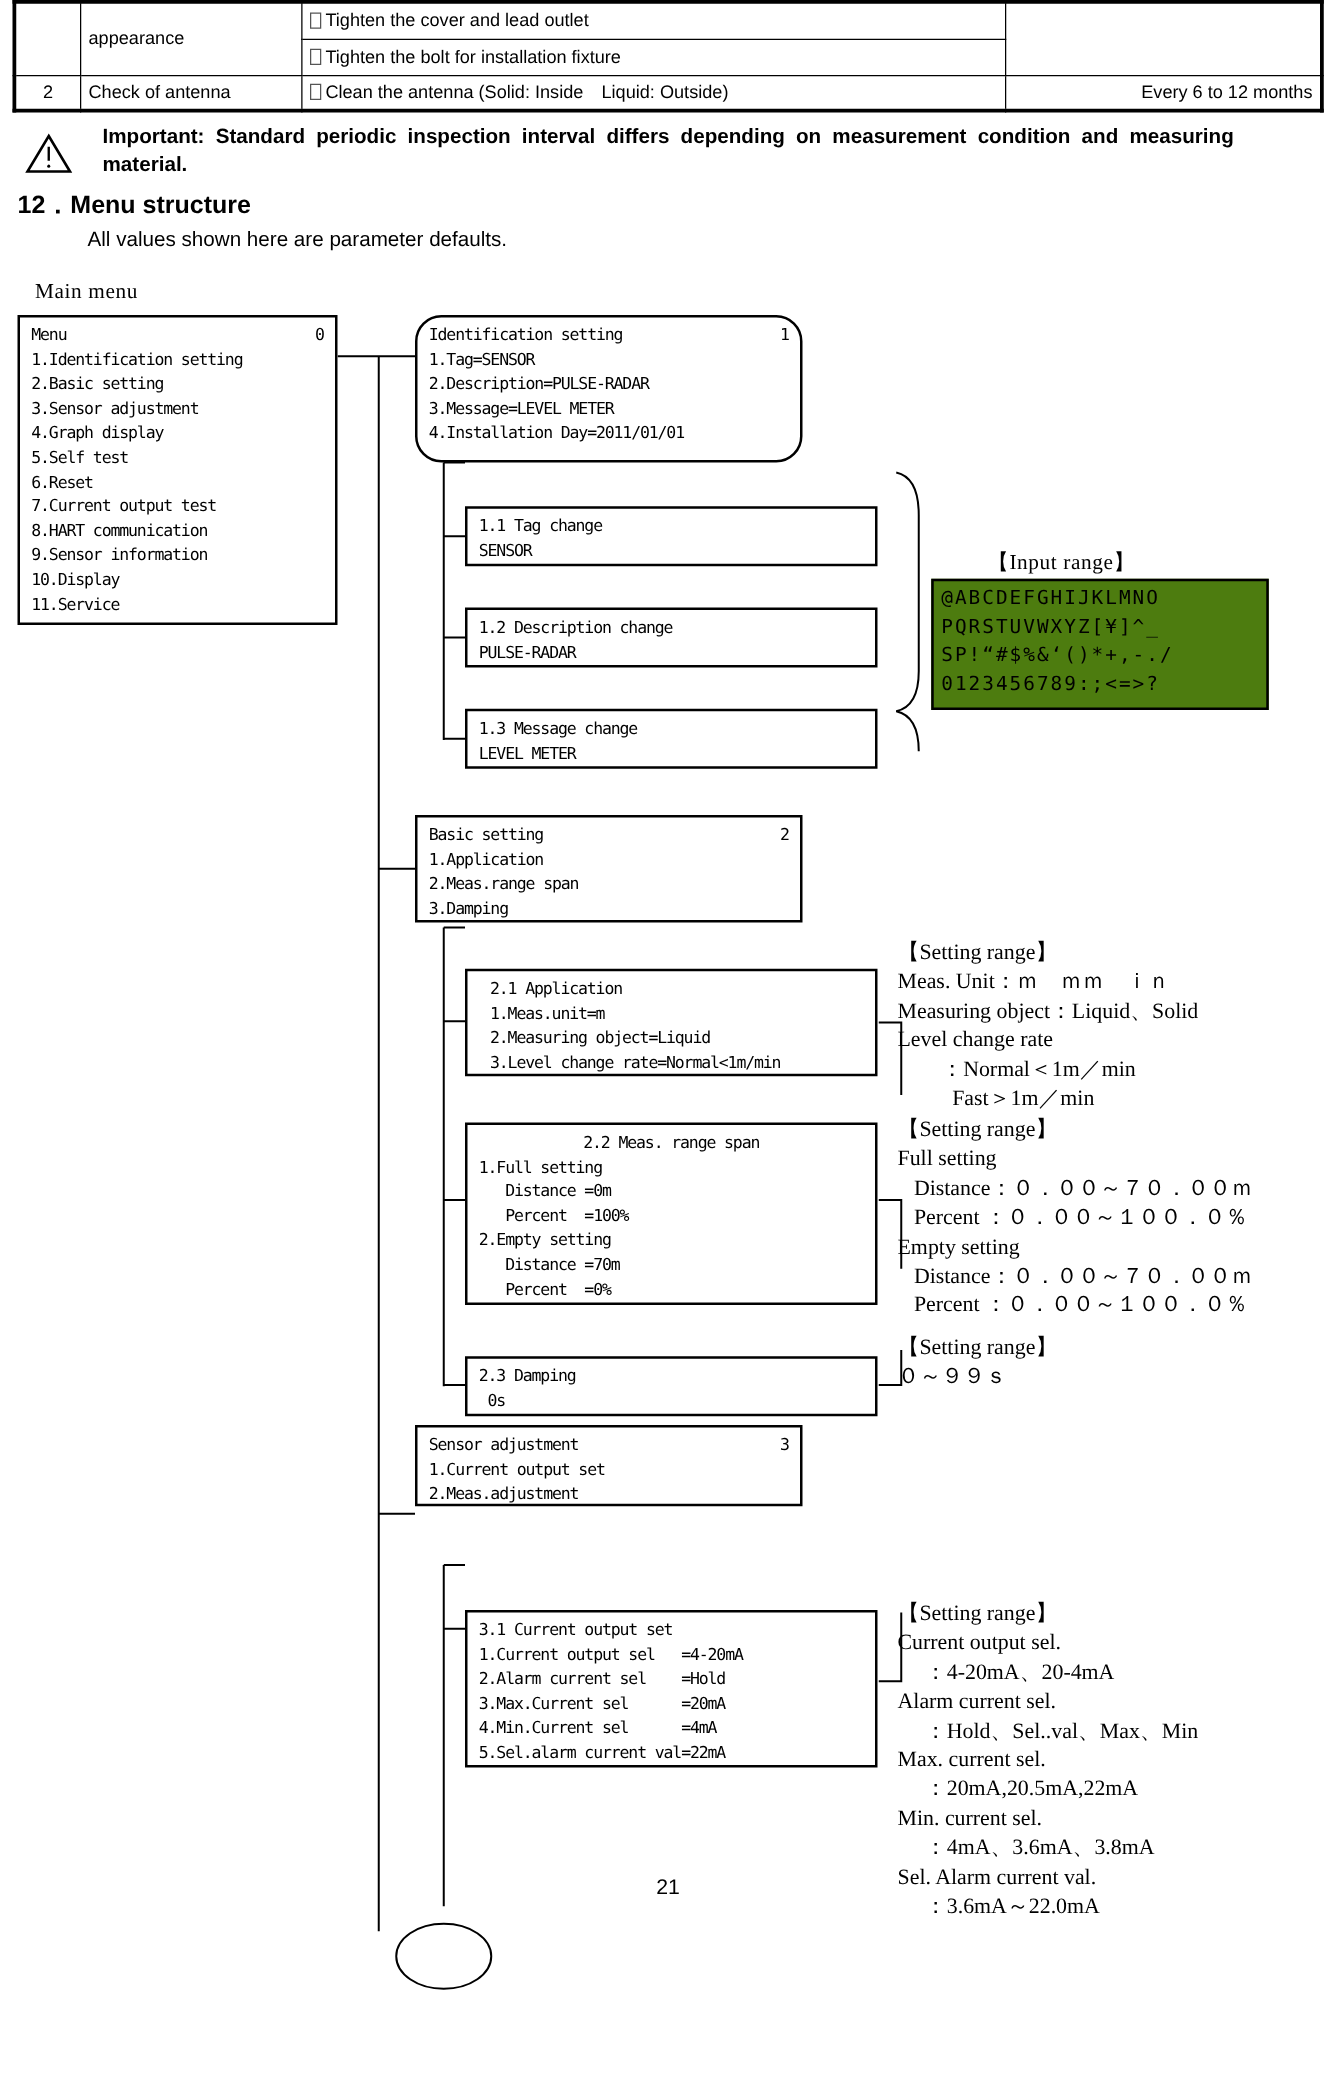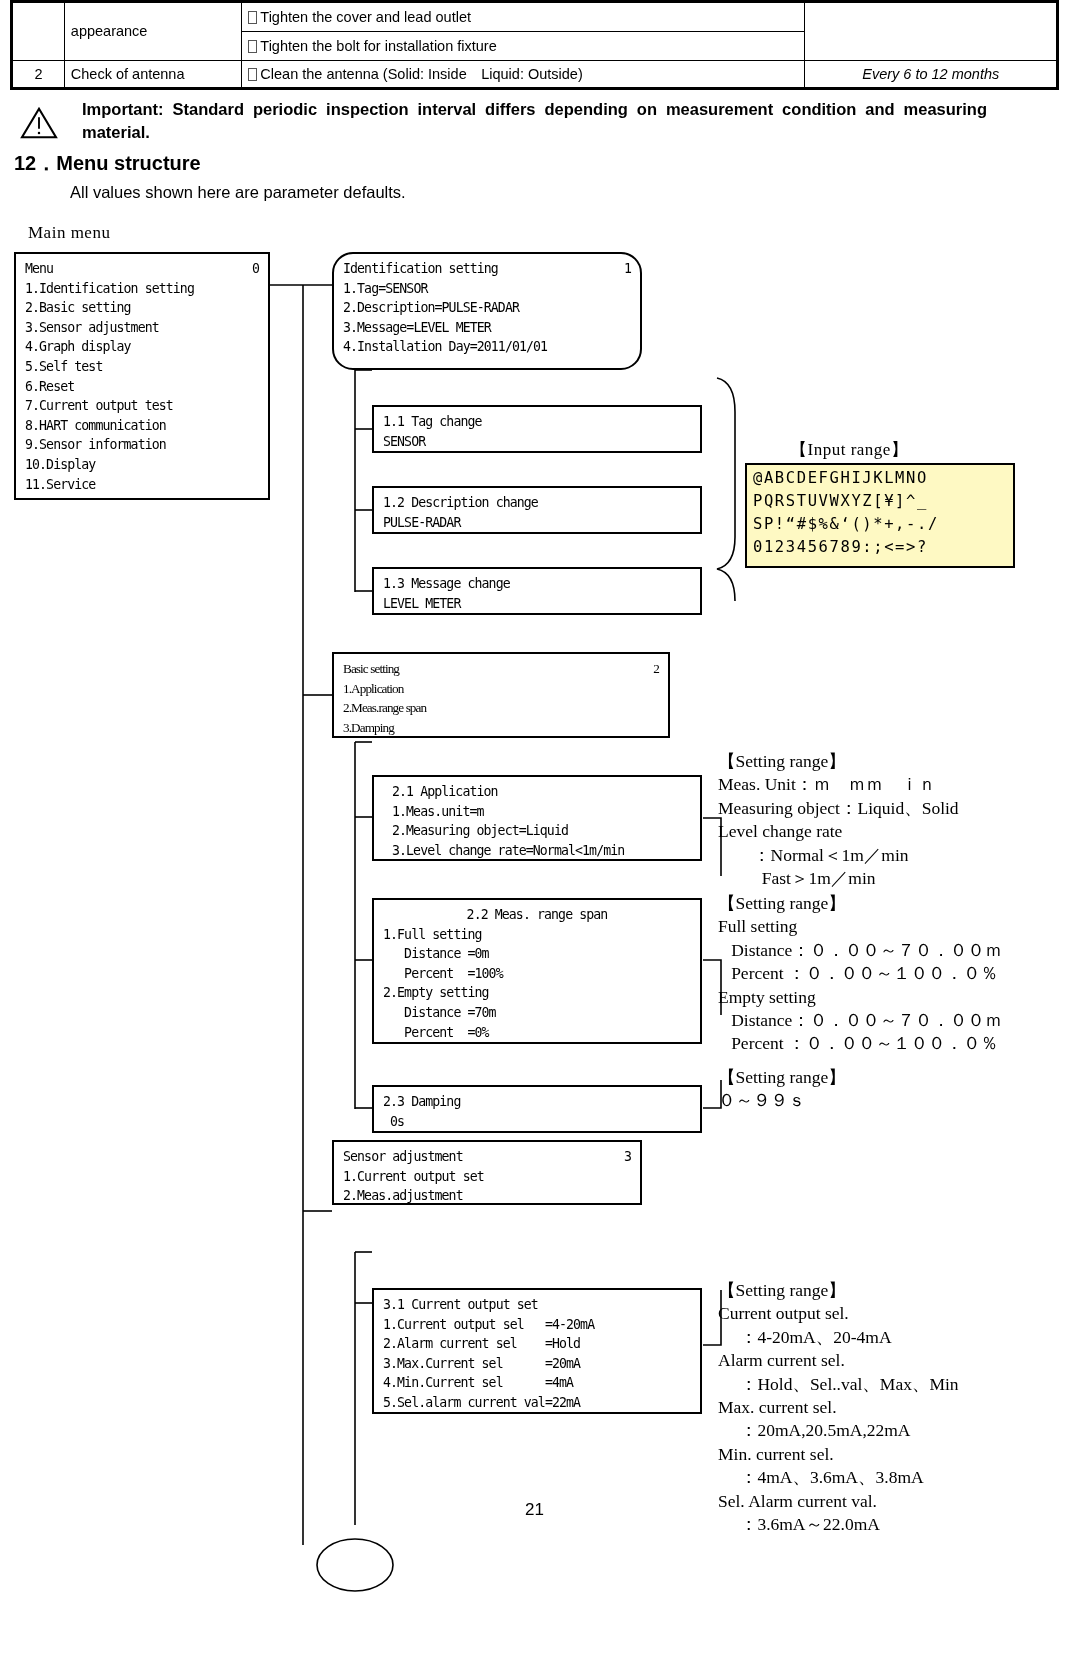--- a/index.html
+++ b/index.html
@@ -29,21 +29,21 @@
   }
   .top-table td {
     border: 1px solid #000;
     padding: 2px 6px;
     vertical-align: middle;
     line-height: 1.55;
   }
   .tt-no      { width: 36px;  text-align: center; }
   .tt-item    { width: 155px; }
   .tt-desc    { width: 520px; }
-  .tt-freq    { width: 225px; text-align: center; font-style: italic; }
+  .tt-freq    { width: 225px; text-align: right; }
   .tt-row1 td { height: 24px; }
   .tofu {
     display: inline-block;
     width: 9px; height: 13px;
     border: 1px solid #555;
     vertical-align: -2px;
     margin-right: 3px;
     box-sizing: border-box;
   }
 
@@ -109,21 +109,21 @@
     line-height: 19.6px;
     letter-spacing: -0.9px;
     padding: 5px 9px 4px 9px;
     white-space: pre;
     color: #000;
   }
 
   .charbox {
     position: absolute;
     border: 2.2px solid #000;
-    background: #fef9c3;
+    background: #4d7c0f;
     box-sizing: border-box;
     font-family: "DejaVu Sans Mono", monospace;
     font-size: 15.5px;
     line-height: 23px;
     letter-spacing: 1.6px;
     padding: 2px 6px 3px 6px;
     white-space: pre;
   }
 
   
@@ -225,21 +225,21 @@
 
 <div class="lcd" id="scr-tag" style="left:372px; top:405px; width:330px; height:48px;"><div style="position: relative;">1.1 Tag change</div><div>SENSOR</div></div>
 
 <div class="lcd" id="scr-desc" style="left:372px; top:486px; width:330px; height:48px;"><div style="position: relative;">1.2 Description change</div><div>PULSE-RADAR</div></div>
 
 <div class="lcd" id="scr-msg" style="left:372px; top:567px; width:330px; height:48px;"><div style="position: relative;">1.3 Message change</div><div>LEVEL METER</div></div>
 
 <div class="charbox" style="left:745px; top:463px; width:270px; height:105px;" id="charbox"><div>@ABCDEFGHIJKLMNO</div><div>PQRSTUVWXYZ[¥]^_</div><div>SP!“#$%&amp;‘()*+,-./</div><div>0123456789:;&lt;=&gt;?</div></div>
 <div class="lcd-label" style="left:790px; top:438px;">【Input range】</div>
 
-<div class="lcd" id="scr-basic" style="left:332px; top:652px; width:338px; height:86px;font-family:Liberation Serif, serif;"><div style="position: relative;">Basic setting<span style="position: absolute; right: 0px;">2</span></div><div>1.Application</div><div>2.Meas.range span</div><div>3.Damping</div></div>
+<div class="lcd" id="scr-basic" style="left:332px; top:652px; width:310px; height:86px;"><div style="position: relative;">Basic setting<span style="position: absolute; right: 0px;">2</span></div><div>1.Application</div><div>2.Meas.range span</div><div>3.Damping</div></div>
 
 <div class="lcd" id="scr-app" style="left:372px; top:775px; width:330px; height:86px;padding-left:18px;"><div style="position: relative;">2.1 Application</div><div>1.Meas.unit=m</div><div>2.Measuring object=Liquid</div><div>3.Level change rate=Normal&lt;1m/min</div></div>
 
 <div class="lcd" id="scr-span" style="left:372px; top:898px; width:330px; height:146px;"><div style="position: relative; text-align: center;">2.2 Meas. range span</div><div>1.Full setting</div><div>   Distance =0m</div><div>   Percent  =100%</div><div>2.Empty setting</div><div>   Distance =70m</div><div>   Percent  =0%</div></div>
 
 <div class="lcd" id="scr-damp" style="left:372px; top:1085px; width:330px; height:48px;"><div style="position: relative;">2.3 Damping</div><div> 0s</div></div>
 
 <div class="lcd" id="scr-sensor" style="left:332px; top:1140px; width:310px; height:65px;"><div style="position: relative;">Sensor adjustment<span style="position: absolute; right: 0px;">3</span></div><div>1.Current output set</div><div>2.Meas.adjustment</div></div>
 
 <div class="lcd" id="scr-cout" style="left:372px; top:1288px; width:330px; height:126px;"><div style="position: relative;">3.1 Current output set</div><div>1.Current output sel   =4-20mA</div><div>2.Alarm current sel    =Hold</div><div>3.Max.Current sel      =20mA</div><div>4.Min.Current sel      =4mA</div><div>5.Sel.alarm current val=22mA</div></div>

